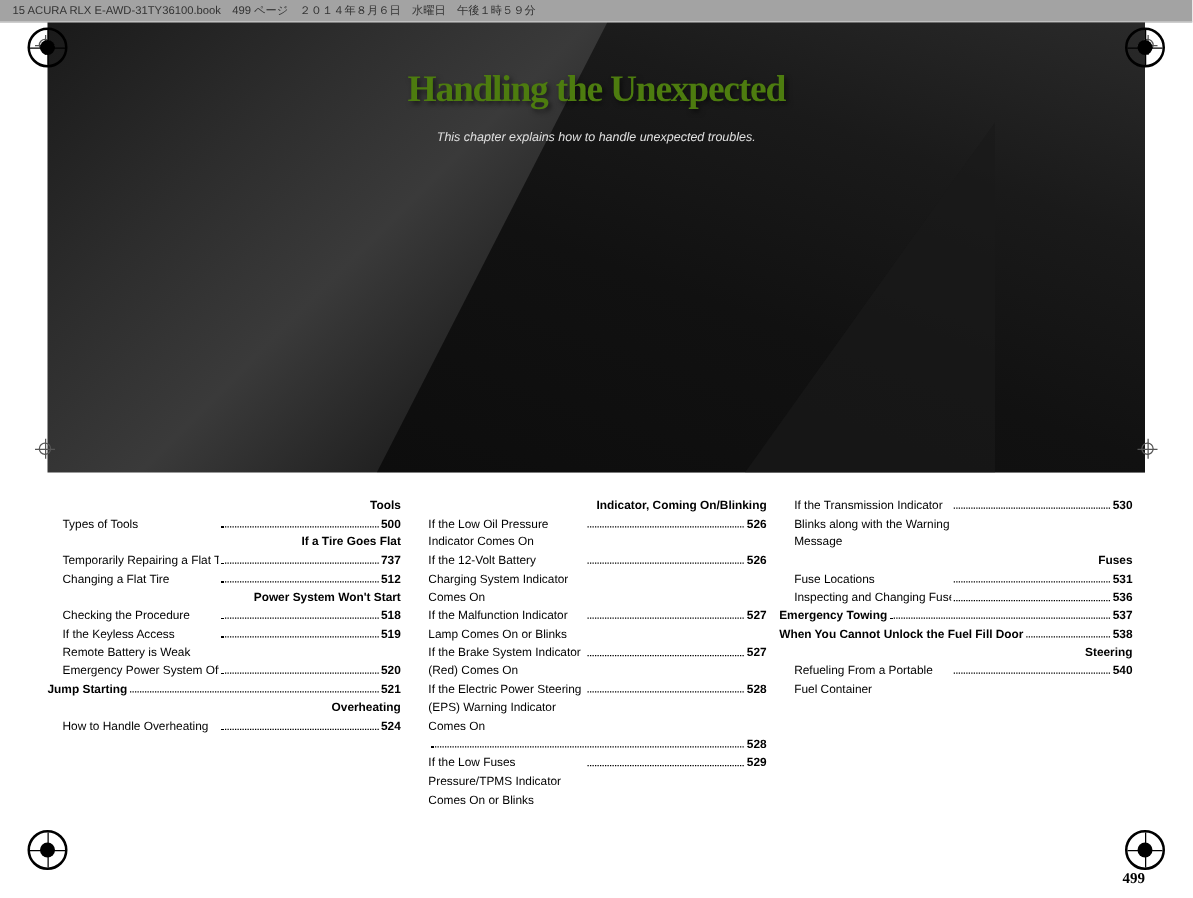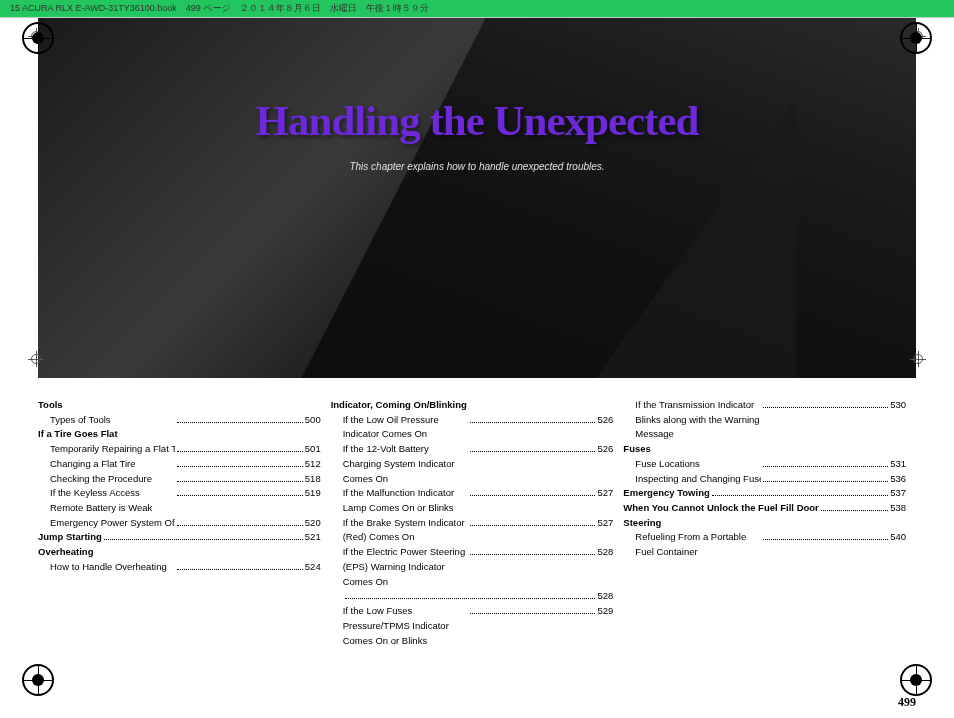--- a/index.html
+++ b/index.html
@@ -20,21 +20,21 @@
       background: #ffffff;
     }
 
     
     .top-bar {
       position: absolute;
       top: 0;
       left: 0;
       width: 100%;
       height: 18px;
-      background: #22c55e;
+      background: #a3a3a3;
       border-bottom: 1px solid #ccc;
       display: flex;
       align-items: center;
       padding: 0 10px;
       font-size: 9px;
       color: #333;
     }
 
     
     .hero-image {
@@ -74,27 +74,26 @@
     .title-section {
       position: absolute;
       top: 55px;
       left: 38px;
       right: 38px;
       text-align: center;
       z-index: 10;
     }
 
     .chapter-title {
-      font-size: 43px;
+      font-size: 30px;
       font-weight: 900;
-      color: #6d28d9;
+      color: #4d7c0f;
       font-family: Georgia, 'Times New Roman', serif;
       letter-spacing: -1px;
       text-shadow: 2px 2px 4px rgba(0,0,0,0.5);
-      margin-top: 41px;
     }
 
     .chapter-subtitle {
       font-size: 10px;
       color: #e0e0e0;
       margin-top: 16px;
       font-style: italic;
     }
 
     
@@ -115,40 +114,41 @@
       color: #000;
       line-height: 1.55;
     }
 
     .toc-column:first-child {
       padding-left: 0;
     }
 
     .toc-entry {
       display: flex;
-      justify-content: flex-start;
+      justify-content: flex-end;
       align-items: baseline;
     }
 
     .toc-entry-title {
       flex: 1;
       white-space: nowrap;
       overflow: hidden;
     }
 
     .toc-dots {
       flex: 1;
       border-bottom: 1px dotted #000;
       margin: 0 2px;
       min-width: 10px;
     }
 
     .toc-page {
       white-space: nowrap;
       font-size: 9.5px;
+      font-weight: bold;
     }
 
     .toc-heading {
       font-weight: bold;
       font-size: 9.5px;
     }
 
     .toc-indent {
       padding-left: 12px;
     }
@@ -317,26 +317,29 @@
         <span class="toc-entry-title">Types of Tools</span>
         <span class="toc-dots"></span>
         <span class="toc-page">500</span>
       </div>
       <div class="toc-entry">
         <span class="toc-heading">If a Tire Goes Flat</span>
       </div>
       <div class="toc-entry toc-indent">
         <span class="toc-entry-title">Temporarily Repairing a Flat Tire</span>
         <span class="toc-dots"></span>
-        <span class="toc-page">501</span>
+        <span class="toc-page">737</span>
       </div>
       <div class="toc-entry toc-indent">
         <span class="toc-entry-title">Changing a Flat Tire</span>
         <span class="toc-dots"></span>
         <span class="toc-page">512</span>
+      </div>
+      <div class="toc-entry">
+        <span class="toc-heading">Power System Won't Start</span>
       </div>
       <div class="toc-entry toc-indent">
         <span class="toc-entry-title">Checking the Procedure</span>
         <span class="toc-dots"></span>
         <span class="toc-page">518</span>
       </div>
       <div class="toc-entry toc-indent" style="flex-wrap:wrap;">
         <span class="toc-entry-title" style="white-space:normal;">If the Keyless Access Remote Battery is Weak</span>
         <span class="toc-dots"></span>
         <span class="toc-page">519</span>

